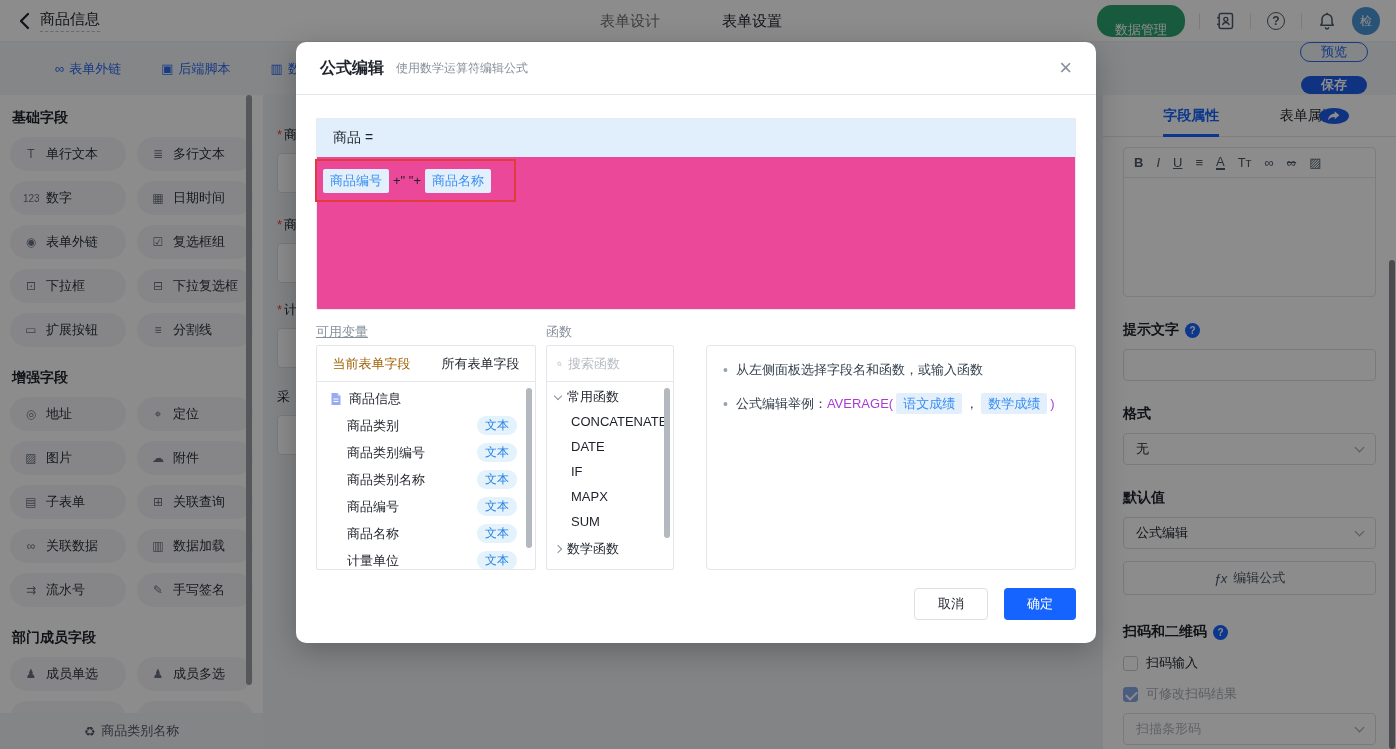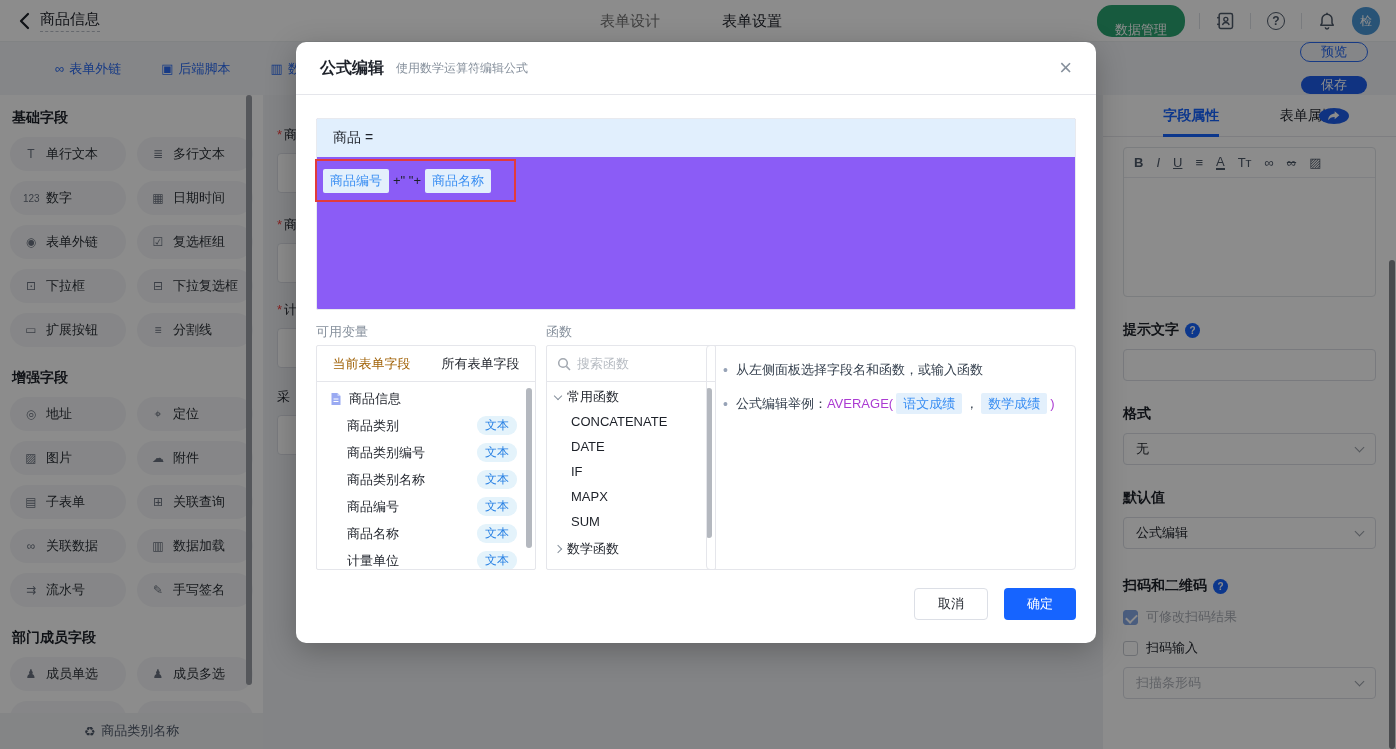--- a/index.html
+++ b/index.html
@@ -20,21 +20,21 @@
   .help-circle { width:18px; height:18px; border:1.6px solid #4e5969; border-radius:50%; color:#4e5969; font-size:12px; font-weight:bold; display:flex; align-items:center; justify-content:center; }
   .avatar { width:28px; height:28px; border-radius:50%; background:#4a98d8; color:#fff; font-size:12px; display:flex; align-items:center; justify-content:center; cursor:pointer; }
 
   
   .subbar { position:absolute; left:0; top:42px; width:1396px; height:53px; background:#f2f4f7; display:flex; align-items:center; z-index:1; }
   .sub-links { display:flex; align-items:center; gap:40px; margin-left:55px; }
   .sub-link { color:#2a6af2; font-size:13px; display:flex; align-items:center; gap:5px; cursor:pointer; white-space:nowrap; }
   .sub-link .ic { font-size:13px; }
   .sub-right { position:absolute; right:28px; top:0; height:53px; display:flex; align-items:center; gap:14px;flex-direction:column; }
   .btn-preview { height:30px; padding:0 20px; border-radius:16px; border:1px solid #2a6af2; color:#2a6af2; background:transparent; font-size:13px; cursor:pointer; }
-  .btn-save { height:30px; padding:0 20px; border-radius:16px; border:none; color:#fff; background:#1e5eeb; font-size:13px; cursor:pointer; }
+  .btn-save { height:30px; padding:0 20px; border-radius:16px; border:none; color:#fff; background:#1e5eeb; font-size:13px; cursor:pointer;font-weight:bold; }
   .btn-share { width:30px; height:30px; border-radius:50%; background:#1e5eeb; border:none; display:flex; align-items:center; justify-content:center; cursor:pointer; }
 
   
   .sidebar { position:absolute; left:0; top:95px; width:263px; height:654px; background:#fff; overflow:hidden; padding:14px 10px 0 10px; box-shadow:2px 0 4px rgba(0,0,0,.06); }
   .sec-title { font-size:14px; font-weight:bold; color:#1d2129; margin:0 0 10px 2px;font-family:Liberation Mono, monospace; }
   .sec-title.mt { margin-top:22px; }
   .fgrid { display:grid; grid-template-columns:116px 116px; gap:10px 11px; }
   .fbtn { height:34px; background:#f4f5f7; border-radius:17px; display:flex; align-items:center; padding-left:13px; gap:7px; font-size:13px; color:#2a2f36; cursor:pointer; white-space:nowrap; }
   .fbtn .ic { color:#6b7280; font-size:12px; width:16px; text-align:center; flex:0 0 16px; }
   .recycle { position:absolute; left:0; bottom:0; width:263px; height:36px; background:#f1f2f4; display:flex; align-items:center; justify-content:center; gap:6px; font-size:13px; color:#4e5969; cursor:pointer; }
@@ -75,38 +75,38 @@
   .win-scroll { position:absolute; right:1px; top:260px; width:6px; height:489px; background:#85898f; border-radius:3px; z-index:3; }
 
   
   .overlay { position:absolute; inset:0; background:rgba(0,0,0,0.45); z-index:40; }
   .modal { position:absolute; left:296px; top:42px; width:800px; height:601px; background:#fff; border-radius:10px; z-index:50; box-shadow:0 8px 30px rgba(0,0,0,.25); }
   .m-header { height:53px; border-bottom:1px solid #e5e6eb; display:flex; align-items:center; padding:0 24px; }
   .m-title { font-size:16px; font-weight:bold; color:#1d2129; }
   .m-sub { font-size:12px; color:#86909c; margin-left:12px; }
   .m-close { margin-left:auto; font-size:22px; color:#86909c; cursor:pointer; line-height:1; }
 
-  .f-editor { position:absolute; left:20px; top:76px; width:760px; height:192px; border:1px solid #e8eaef; border-radius:2px; background:#8b5cf6; }
+  .f-editor { position:absolute; left:20px; top:76px; width:760px; height:192px; border:1px solid #e8eaef; border-radius:2px; background:#ec4899; }
   .f-head { height:38px; background:#e1effd; display:flex; align-items:center; padding:0 16px; font-size:14px; color:#1d2129; }
   .f-highlight { position:absolute; left:-2px; top:40px; width:201px; height:43px; border:2px solid #e23b3b; display:flex; align-items:center; padding:0 6px; gap:4px; }
   .chip { background:#e3f0fc; color:#388df2; font-size:13px; padding:3px 7px; border-radius:2px; white-space:nowrap; cursor:pointer; }
   .f-op { font-size:13px; color:#1d2129; white-space:pre; }
 
   .col-label { position:absolute; top:281px; font-size:13px; color:#86909c; }
   .panel { position:absolute; top:303px; height:225px; border:1px solid #e5e6eb; border-radius:2px; background:#fff; overflow:hidden; }
   .v-panel { left:20px; width:220px; }
   .v-tabs { height:36px; display:flex; border-bottom:1px solid #e5e6eb; }
   .v-tab { flex:1; display:flex; align-items:center; justify-content:center; font-size:13px; color:#1d2129; cursor:pointer; }
   .v-tab.active { color:#a16207; }
   .v-root { display:flex; align-items:center; gap:6px; padding:8px 0 4px 12px; font-size:13px; }
   .v-row { display:flex; align-items:center; justify-content:space-between; padding:4px 18px 4px 30px; font-size:13px; cursor:pointer; }
   .v-badge { background:#e4f3fb; color:#2a82e4; font-size:12px; padding:1px 8px; border-radius:9px; }
   .v-scroll { position:absolute; right:3px; top:42px; width:6px; height:160px; background:#b4b8bf; border-radius:3px; }
 
-  .fn-panel { left:250px; width:170px; }
+  .fn-panel { left:250px; width:128px; }
   .fn-search { height:36px; display:flex; align-items:center; gap:6px; padding:0 10px; border-bottom:1px solid #e5e6eb; }
   .fn-search input { border:none; outline:none; width:95px; font-size:13px; color:#1d2129; font-family:inherit; }
   .fn-search input::placeholder { color:#b6bbc2; }
   .fn-group { display:flex; align-items:center; gap:6px; padding:6px 0 3px 8px; font-size:13px; cursor:pointer; }
   .car-d { width:6px; height:6px; border-right:1.4px solid #86909c; border-bottom:1.4px solid #86909c; transform:rotate(45deg); margin-top:-2px; }
   .car-r { width:6px; height:6px; border-right:1.4px solid #86909c; border-bottom:1.4px solid #86909c; transform:rotate(-45deg); }
   .fn-item { padding:5px 0 5px 24px; font-size:13px; color:#1d2129; cursor:pointer; }
   .fn-scroll { position:absolute; right:3px; top:42px; width:6px; height:150px; background:#b4b8bf; border-radius:3px; }
 
   .help-panel { position:absolute; left:410px; top:303px; width:370px; height:225px; border:1px solid #e5e6eb; border-radius:4px; padding:13px 16px; }
@@ -348,32 +348,36 @@
     <div class="p-select">
         <span>无</span>
         <span class="chev"></span>
       </div>
 
     <div class="p-label">默认值</div>
     <div class="p-select">
         <span>公式编辑</span>
         <span class="chev"></span>
       </div>
+    <div class="fx-btn">
+        <span class="fx-ic">ƒx</span>
+        <span>编辑公式</span>
+      </div>
 
     <div class="p-label" style="margin-top:28px;">
         <span>扫码和二维码</span>
         <span class="qmark">?</span>
       </div>
+    <div class="cb-row">
+        <span class="cb"></span>
+        <span>扫码输入</span>
+      </div>
     <div class="cb-row disabled">
         <span class="cb checked"></span>
         <span>可修改扫码结果</span>
-      </div>
-    <div class="cb-row">
-        <span class="cb"></span>
-        <span>扫码输入</span>
       </div>
     <div class="p-select disabled">
         <span>扫描条形码</span>
         <span class="chev"></span>
       </div>
 
   </div>
   <div class="win-scroll"></div>
 
   <div class="overlay"></div>
@@ -387,21 +391,21 @@
 
     <div class="f-editor">
       <div class="f-head">商品 =</div>
       <div class="f-highlight">
         <span class="chip">商品编号</span>
         <span class="f-op">+" "+</span>
         <span class="chip">商品名称</span>
       </div>
     </div>
 
-    <div class="col-label" style="left:20px;">可用变量</div>
+    <div class="col-label" style="left:20px;text-decoration:underline;">可用变量</div>
     <div class="col-label" style="left:250px;">函数</div>
 
     <div class="panel v-panel">
       <div class="v-tabs">
         <span class="v-tab active">当前表单字段</span>
         <span class="v-tab">所有表单字段</span>
       </div>
       <div class="v-root">
         <svg width="14" height="14" viewBox="0 0 14 14">
             <path d="M2.5 1h6l3 3v9h-9z" fill="#9aaaf2"></path>

